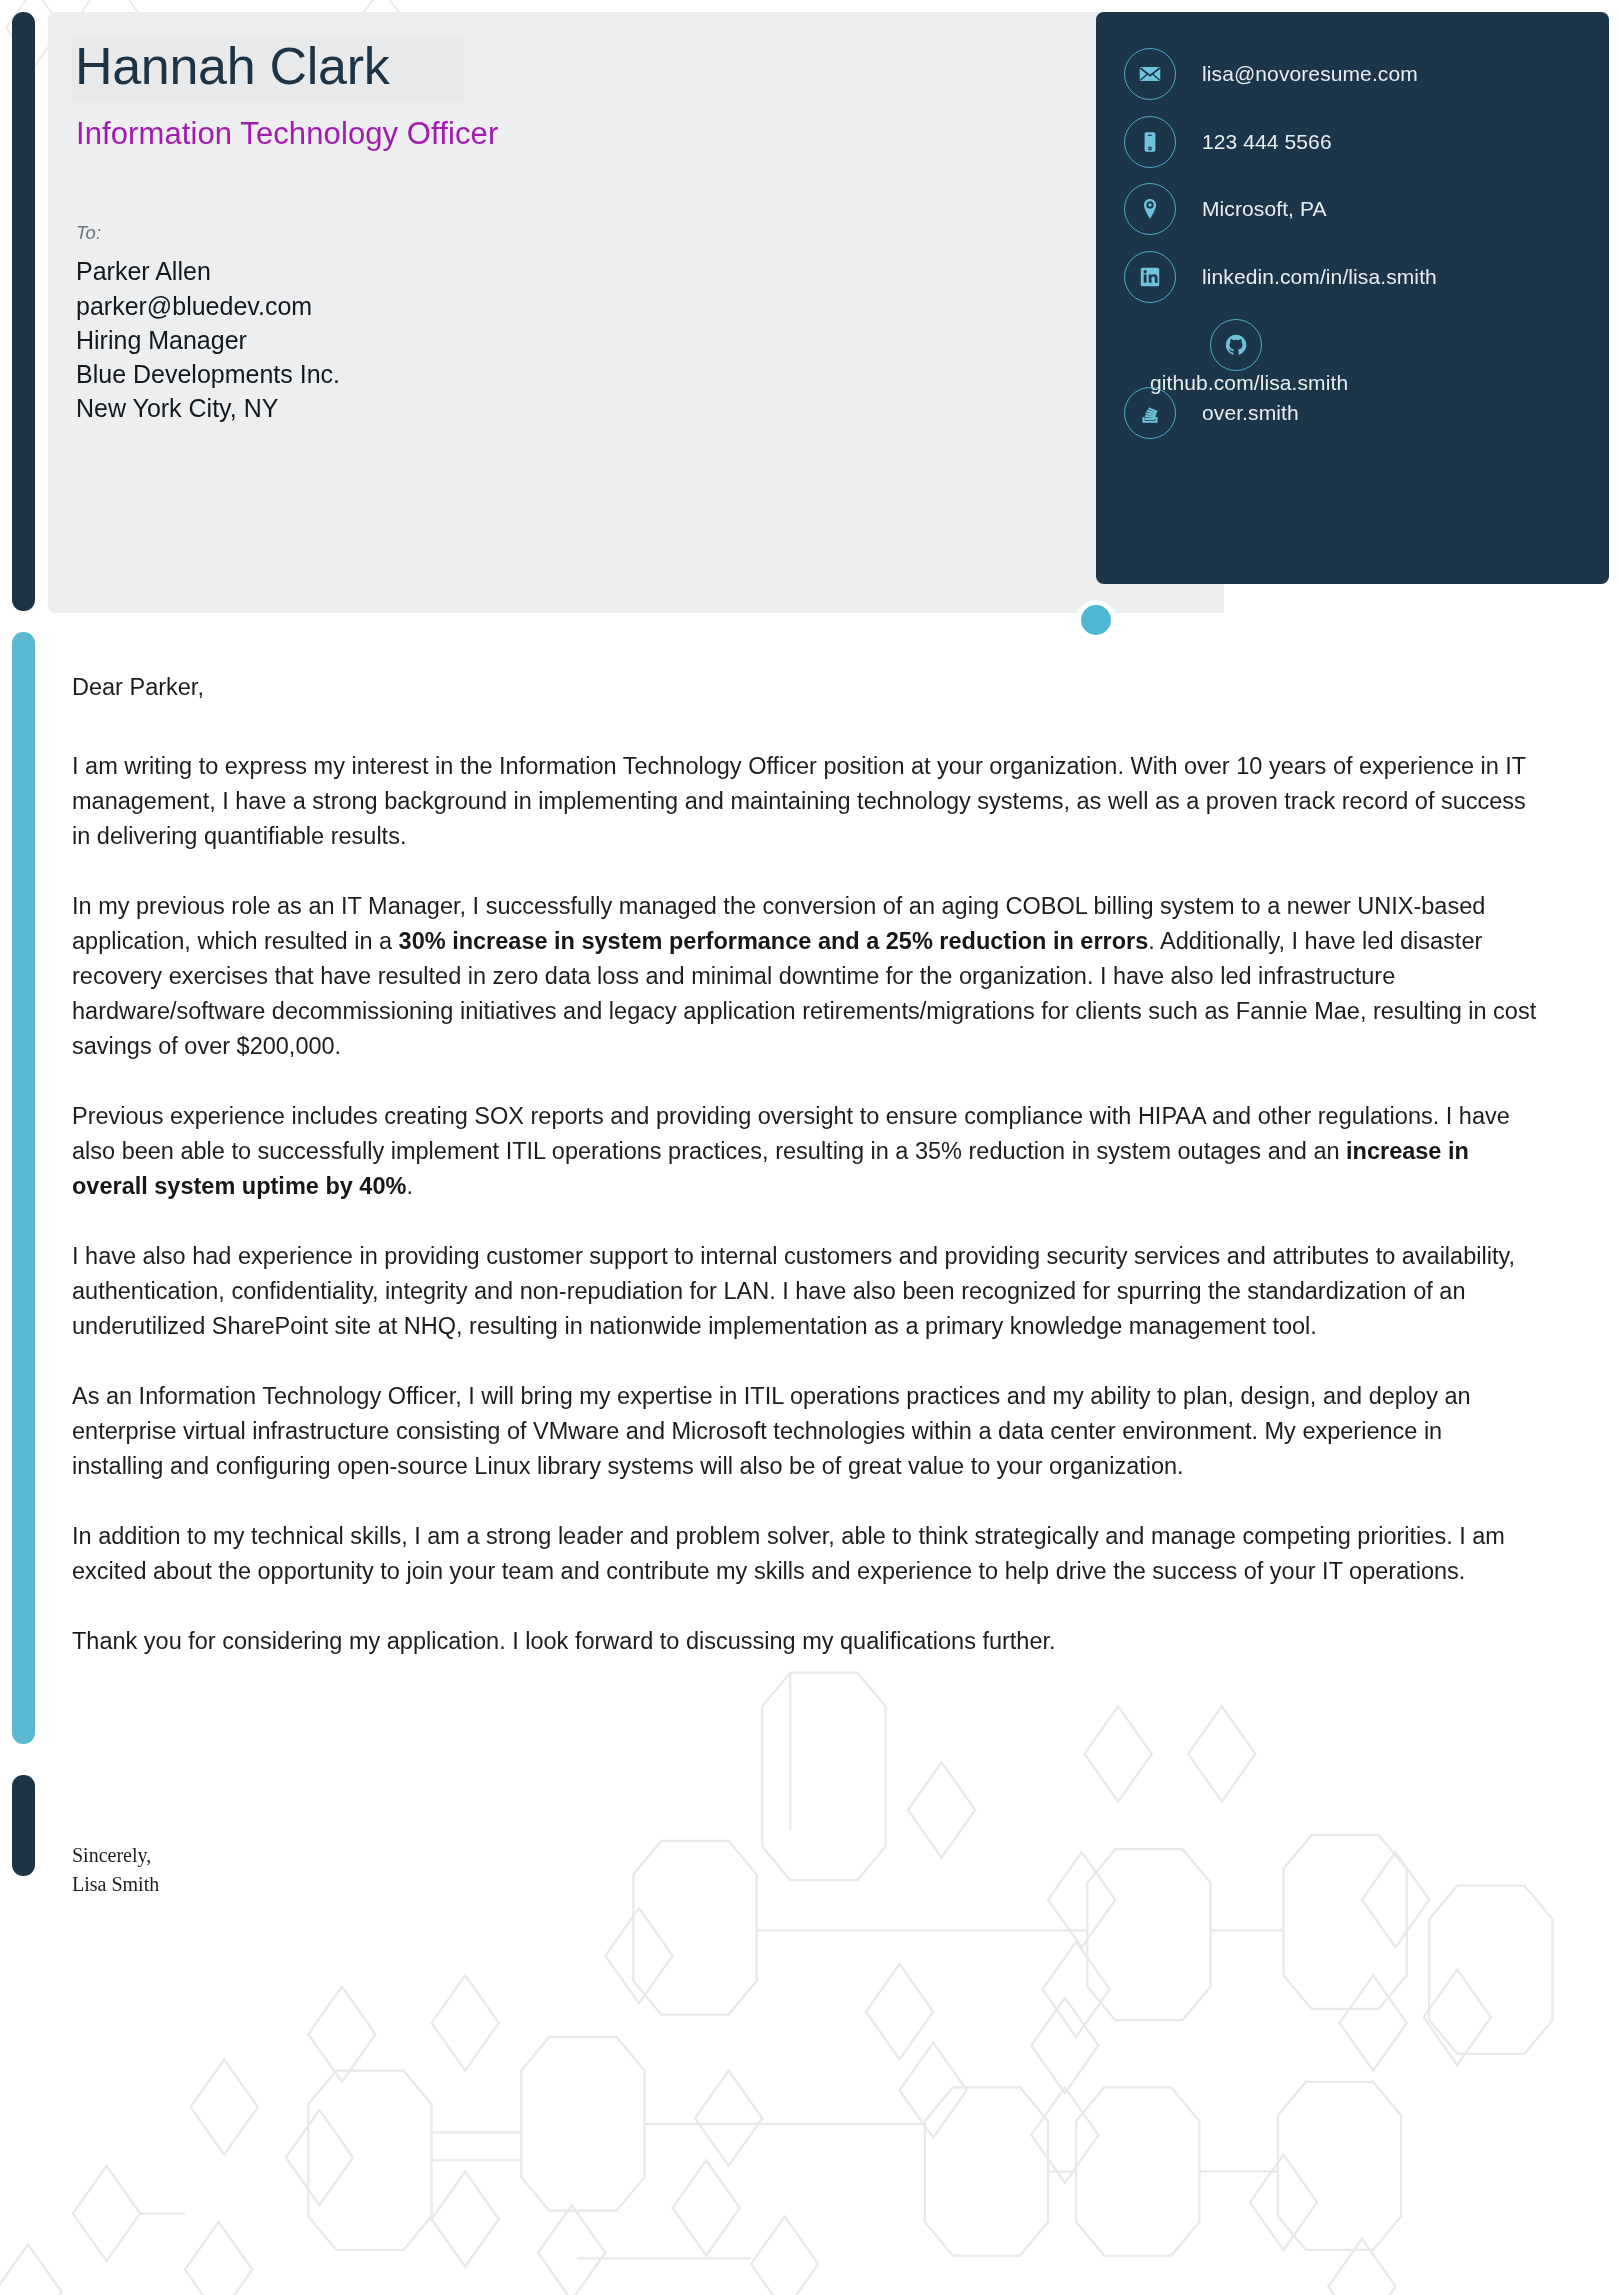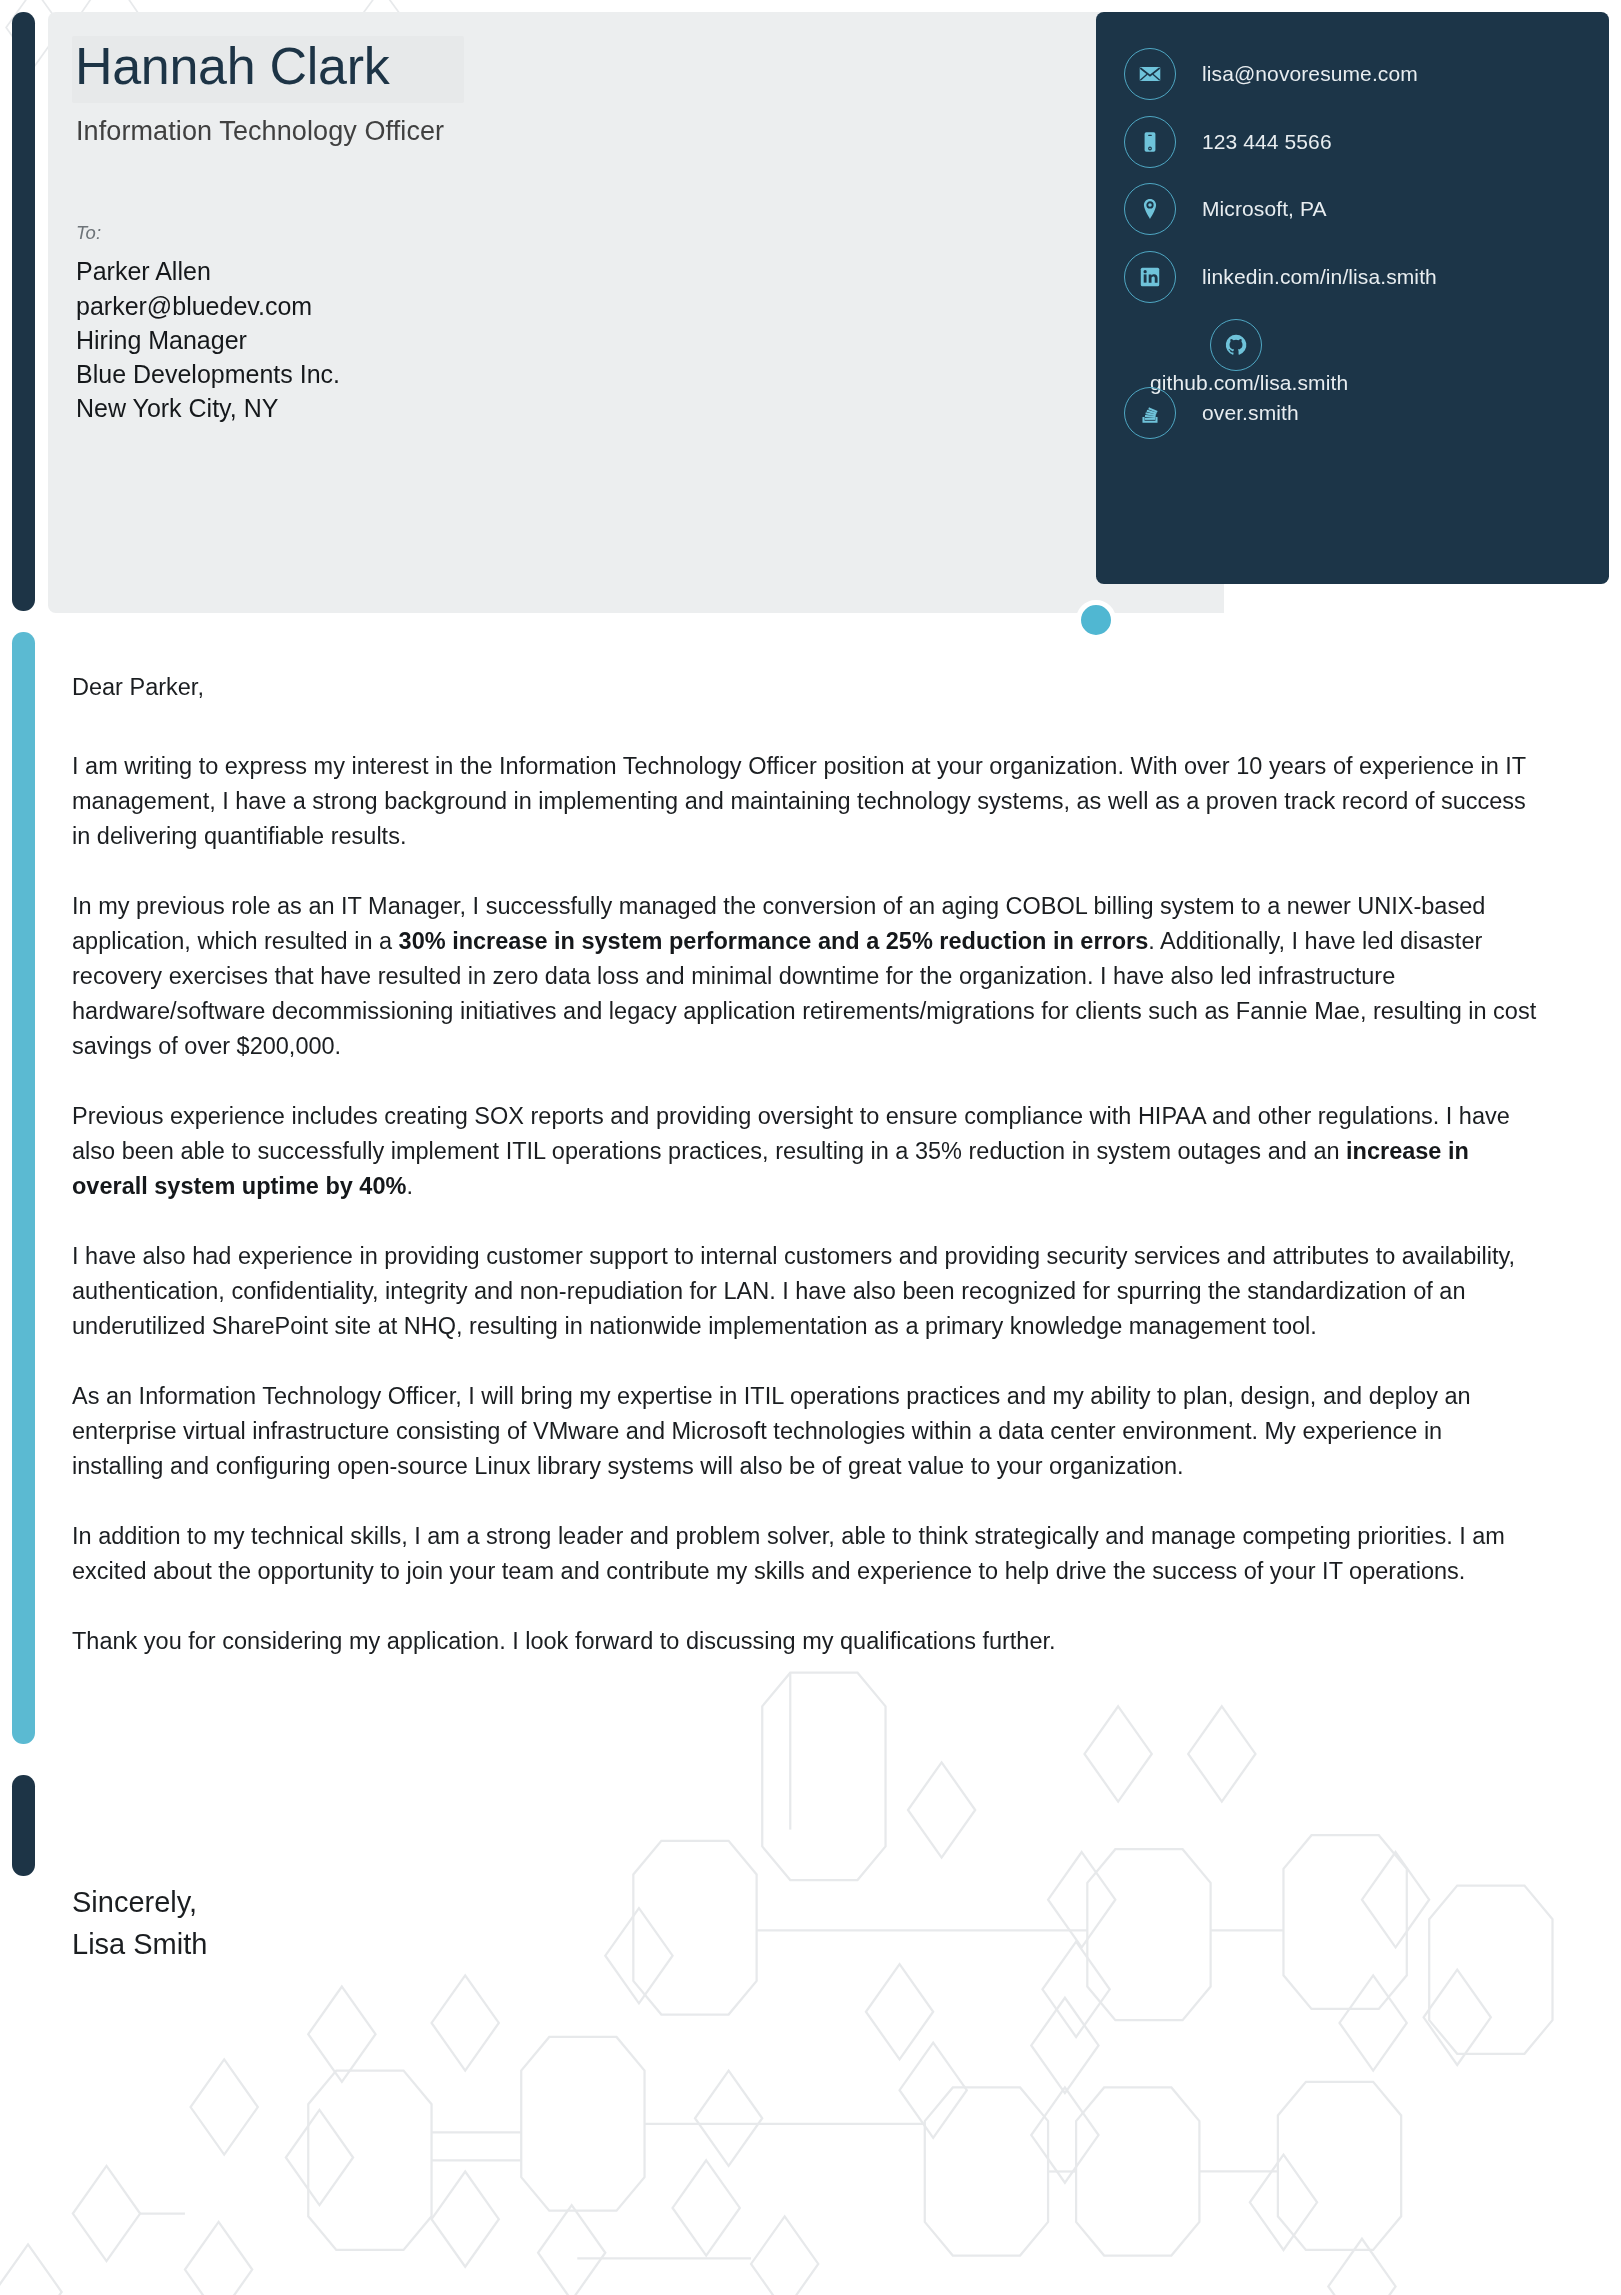--- a/index.html
+++ b/index.html
@@ -46,21 +46,21 @@
     background:#E7E9EA; border-radius:1.7px;
   }
   #applicant-name {
     position:absolute; left:27px; top:28px;
     font-size:52px; font-weight:400; color:#1D3446;
     letter-spacing:-0.3px; line-height:1.0;
     white-space:nowrap;
   }
   #applicant-title {
     position:absolute; left:28px; top:104px;
-    font-size:27px; font-weight:400; color:#404040;
+    font-size:31px; font-weight:400; color:#a21caf;
     letter-spacing:0.1px; white-space:nowrap;text-align:center;
   }
   #to-label {
     position:absolute; left:28px; top:210px;
     font-size:18.5px; font-style:italic; color:#6E7479;
   }
   #recipient-block {
     position:absolute; left:28px; top:242px;
     font-size:25px; color:#15181B; line-height:1.37;
     white-space:nowrap;
@@ -114,23 +114,24 @@
   #letter-body p.para {
     font-size:23.5px; color:#1B1E21; line-height:1.49;
     margin-bottom:35px; text-align:left;
   }
   #letter-body p.para b { font-weight:bold; color:#15181B; }
   #letter-body .closing-note {
     font-size:23.5px; color:#1B1E21; line-height:1.45;
     margin-top:35px;
   }
   #signature-block {
-    position:absolute; left:72px; top:1881px;
-    font-size:29px; color:#1B1E21; line-height:1.46;
+    position:absolute; left:72px; top:1841px;
+    font-size:20px; color:#1B1E21; line-height:1.46;
     z-index:3;
+    font-family:Liberation Serif, serif;
   }
 </style>
 </head>
 <body>
 
 <div id="page">
 
   <svg id="watermark-top" viewBox="0 0 1400 200" xmlns="http://www.w3.org/2000/svg">
     <g fill="none" stroke="#E7E9EB" stroke-width="3">
       <polygon points="60,40 110,110 60,180 10,110"></polygon>

